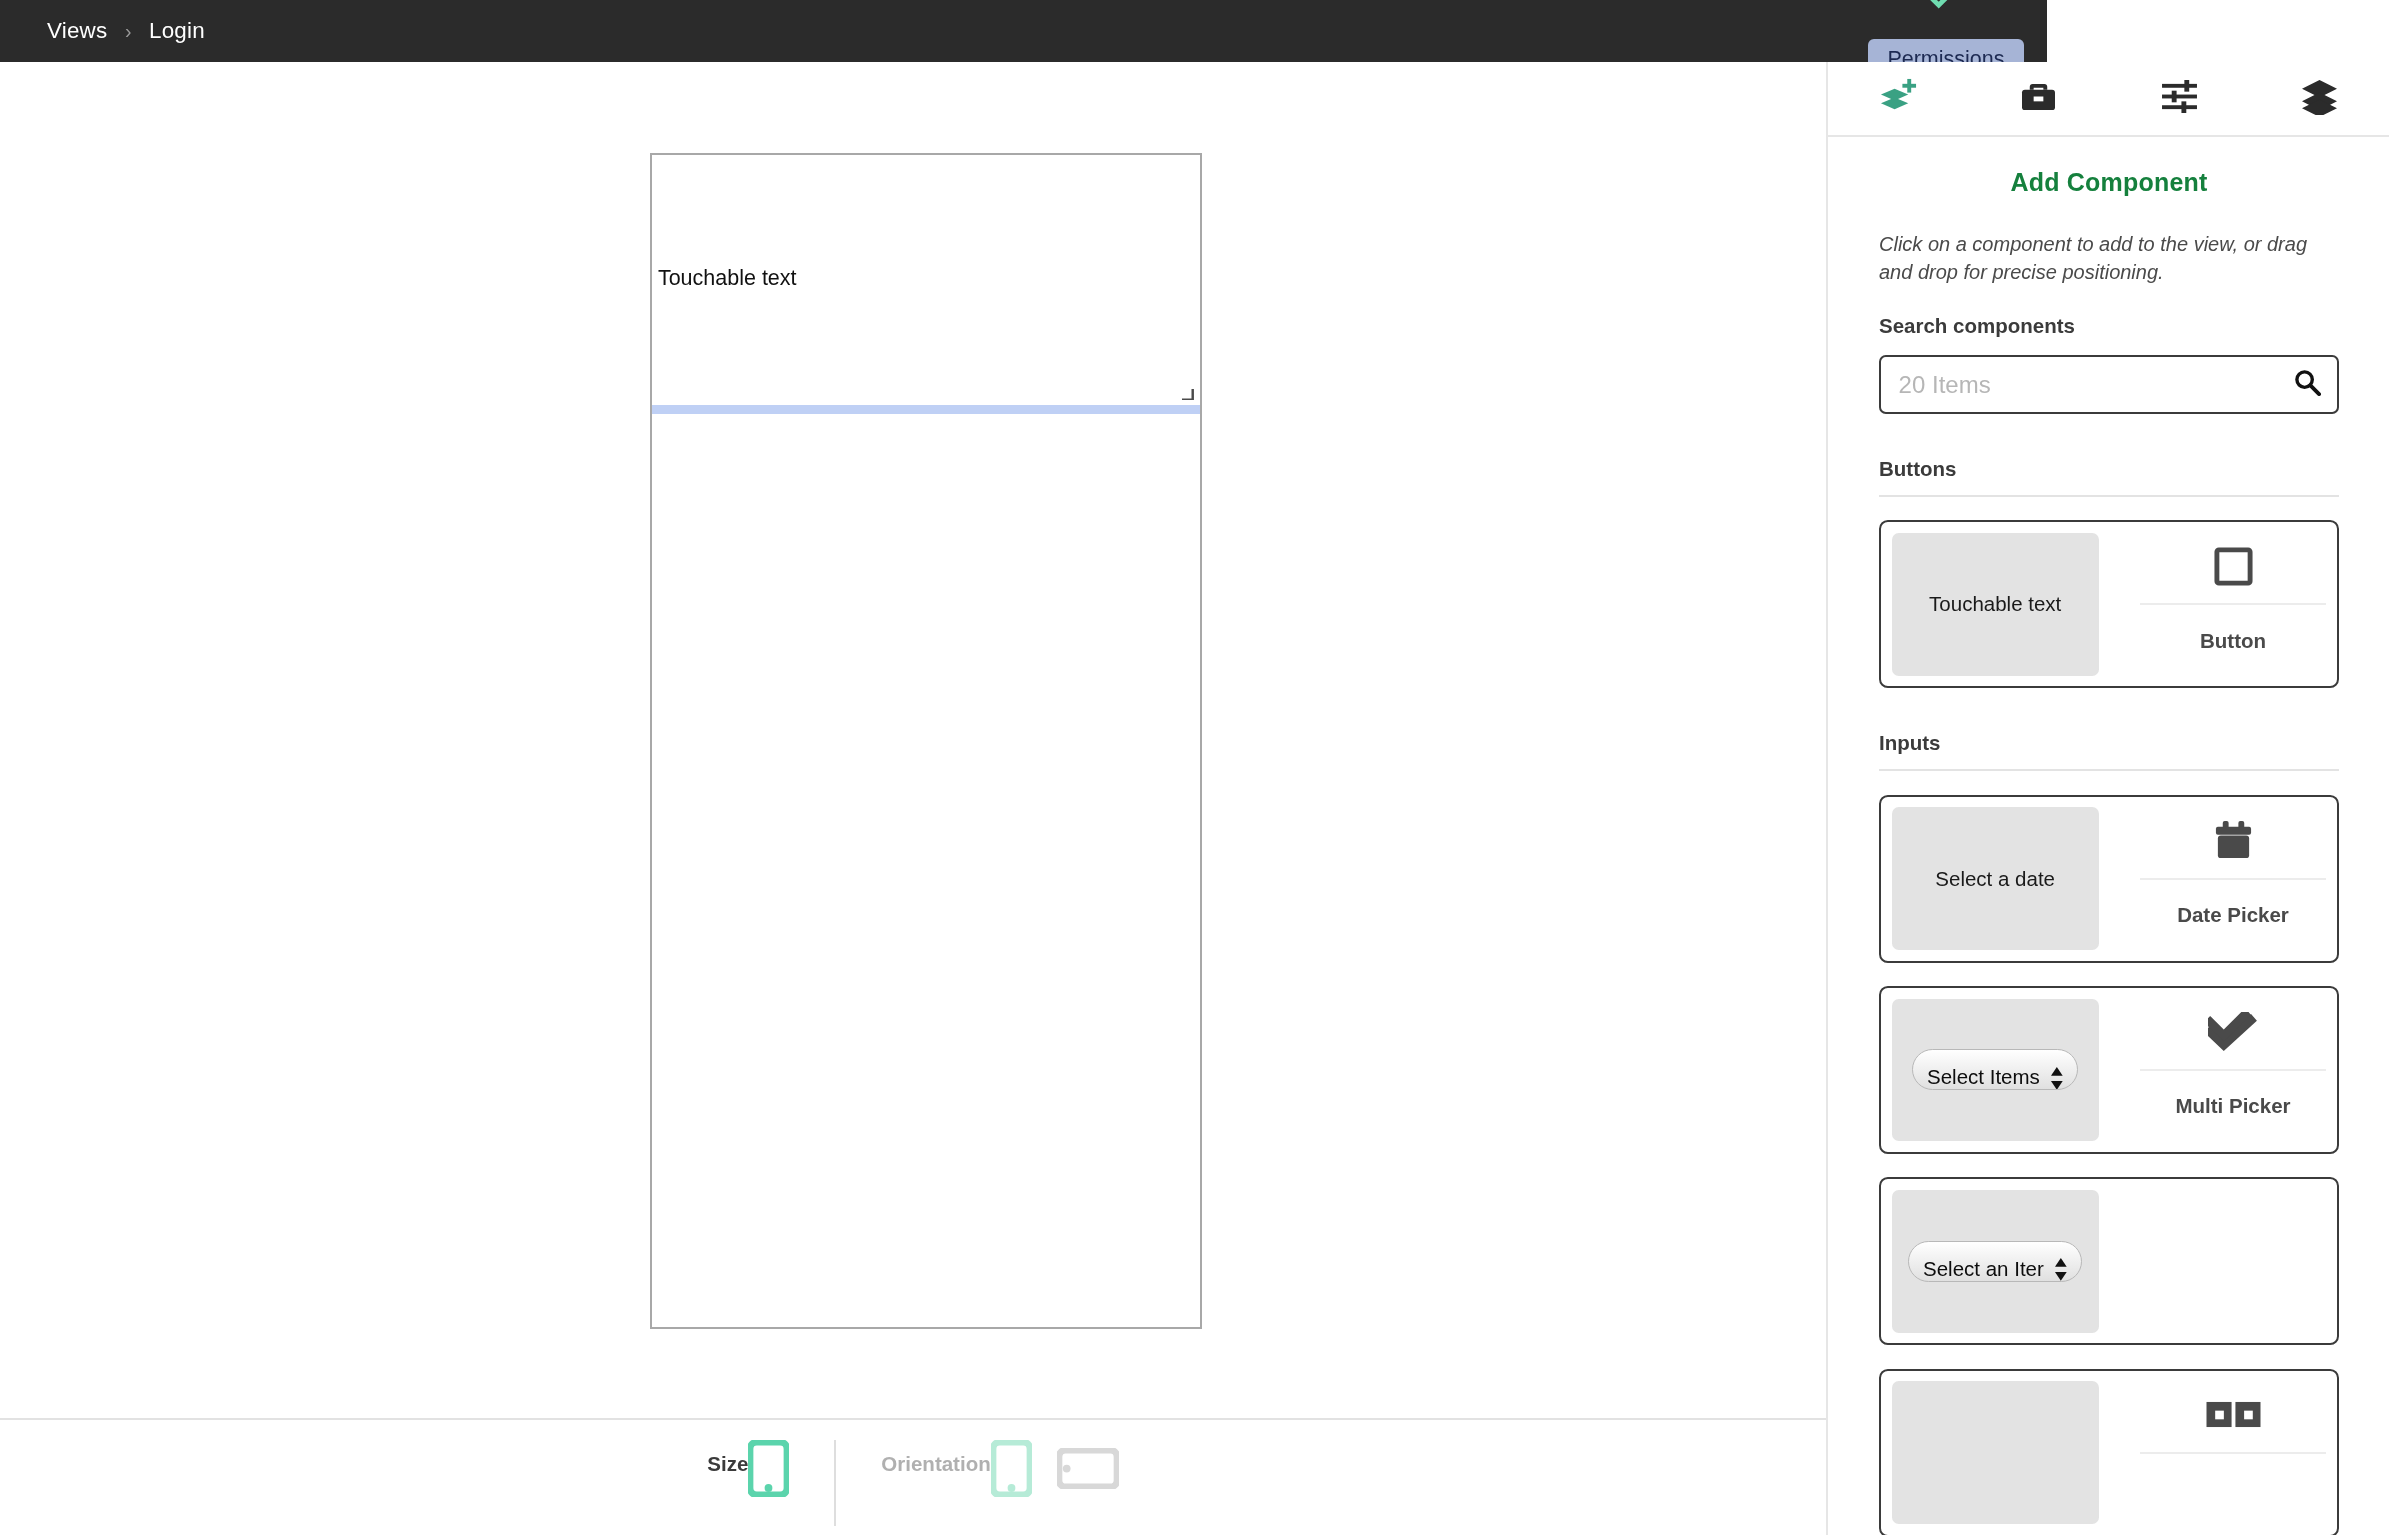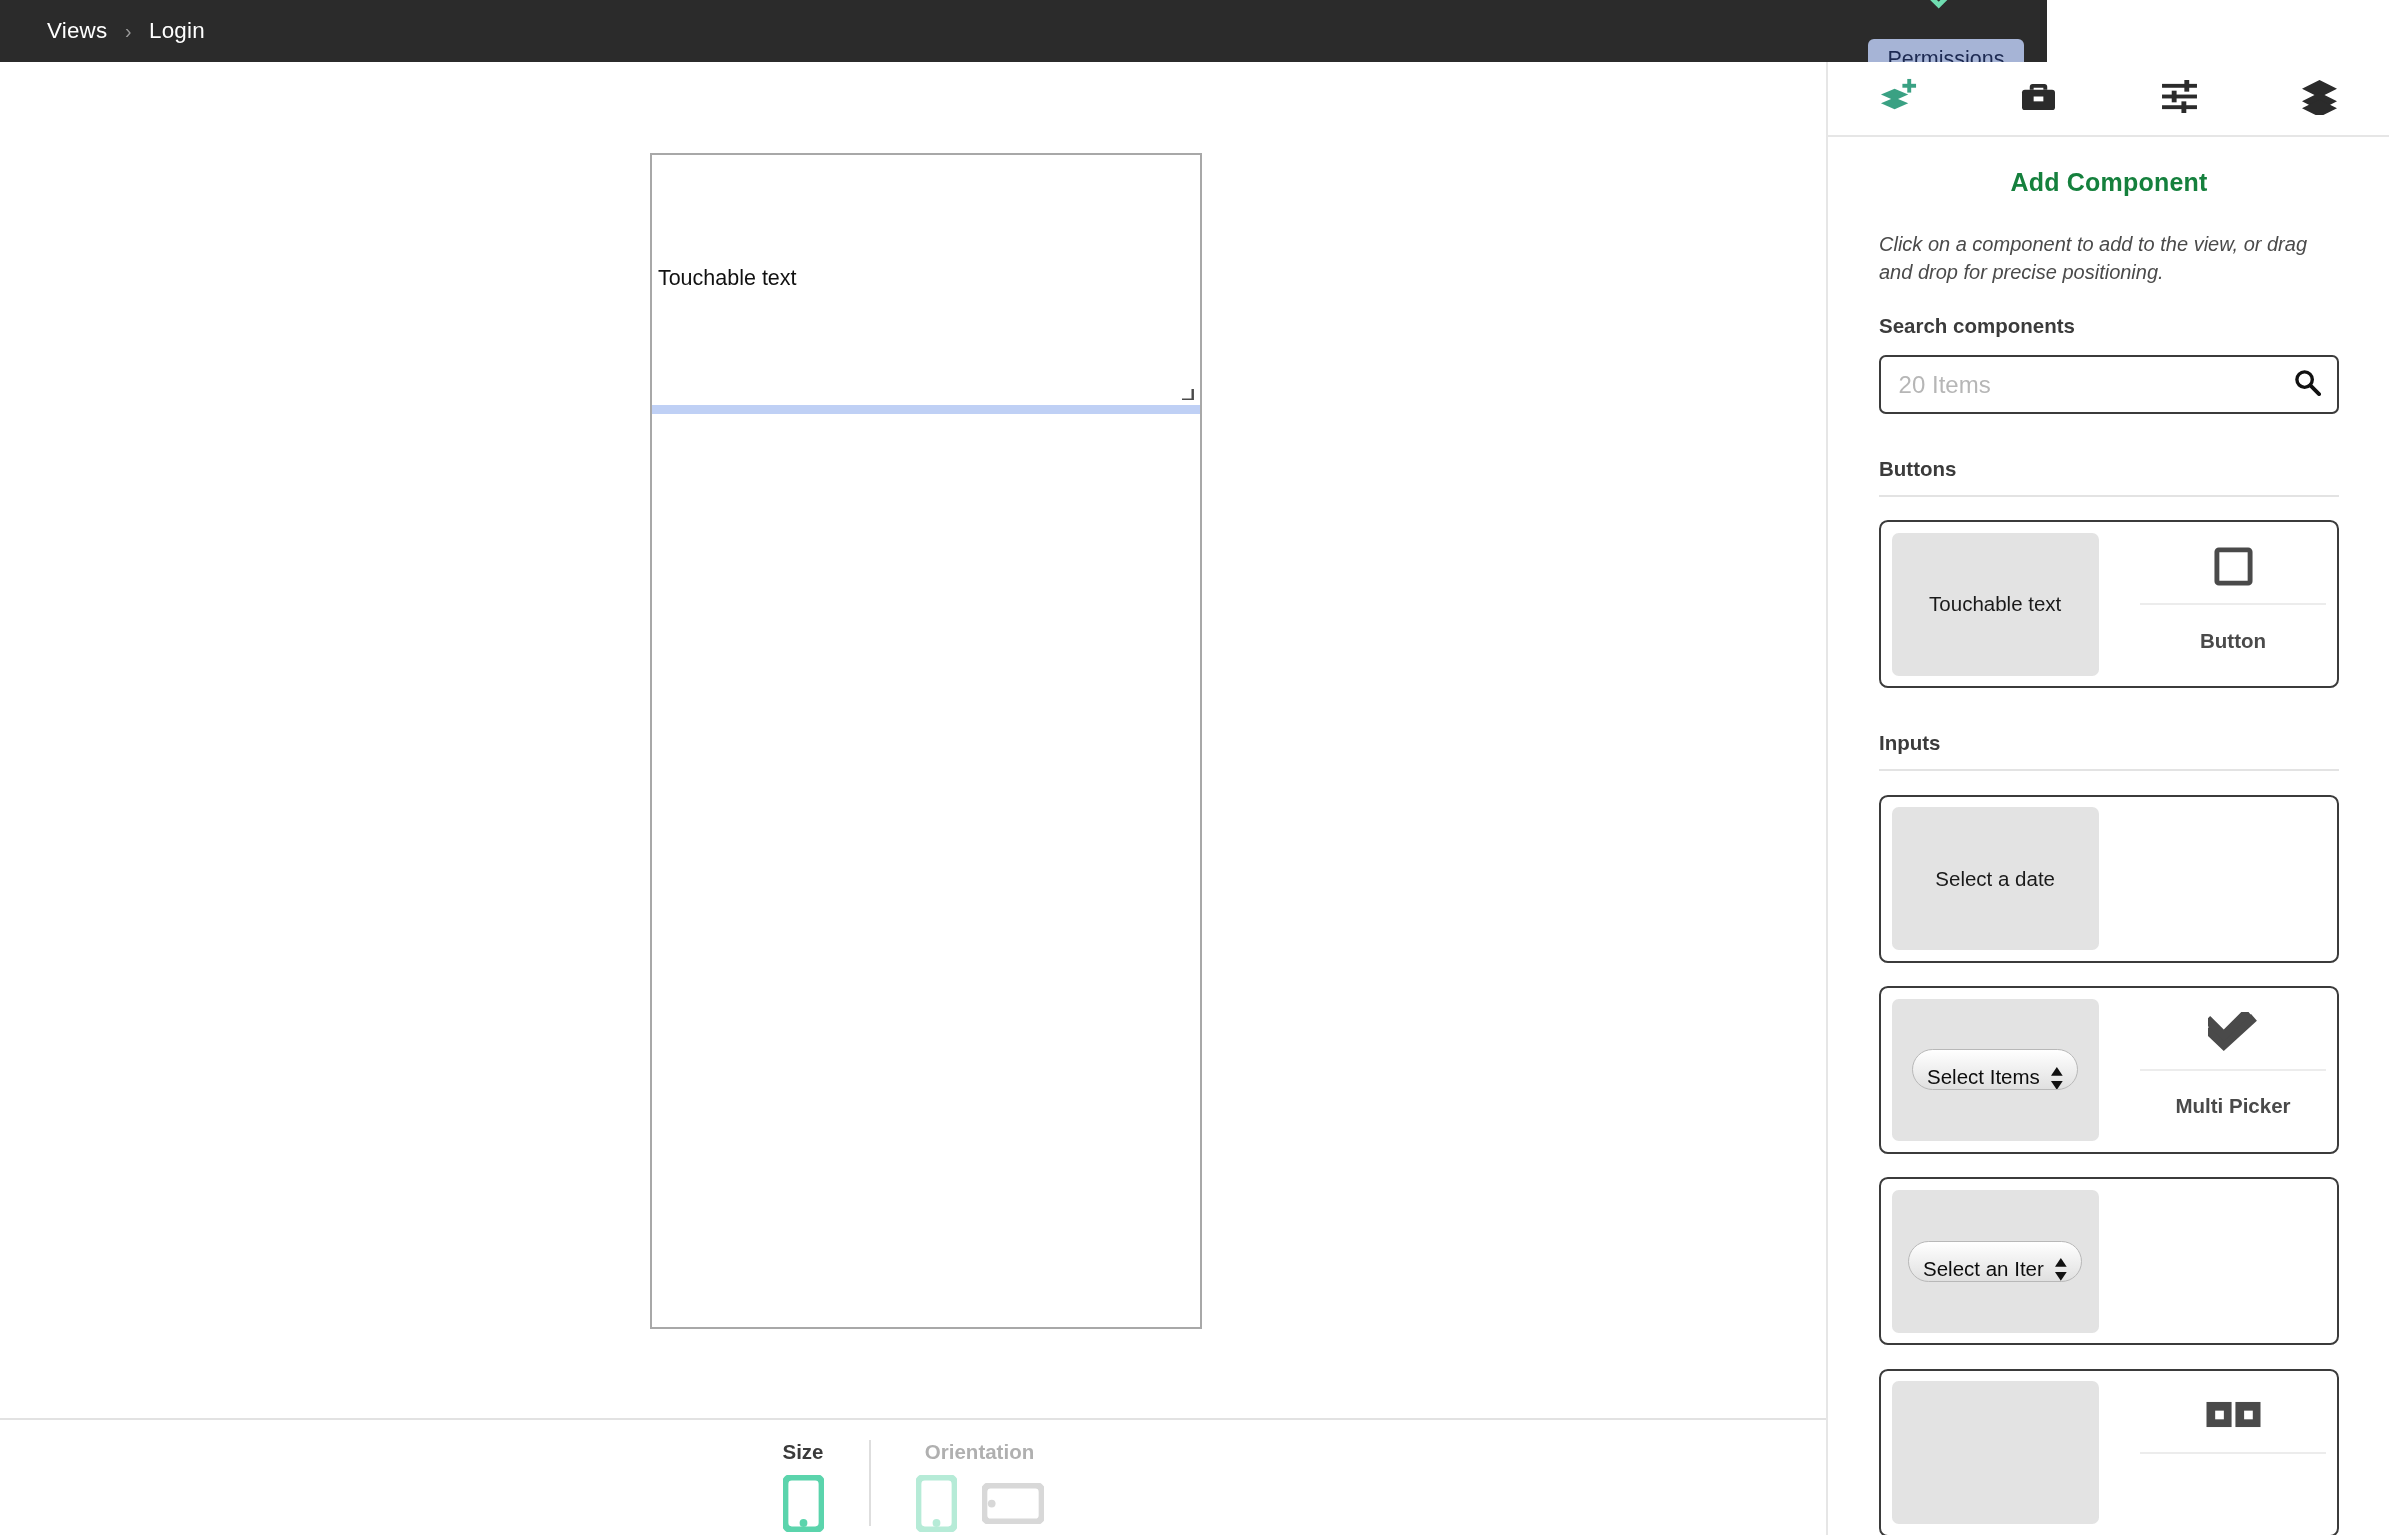--- a/index.html
+++ b/index.html
@@ -66,21 +66,21 @@
   }
 
   
   .bottombar {
     position: absolute; left: 0; top: 1418px;
     width: 1826px; height: 117px; background: #ffffff;
     border-top: 2px solid #e2e2e2;
     display: flex; align-items: flex-start; justify-content: center;
   }
   .bb-inner { display: flex; align-items: flex-start; padding-top: 19.5px; }
-  .bb-group { display: flex; flex-direction: column; align-items: center; }
+  .bb-group { display: flex; align-items: center; }
   .bb-label { font-size: 20.5px; font-weight: bold; margin-bottom: 11.7px; }
   .bb-label.active { color: #3b3b3b; }
   .bb-label.muted { color: #b0b0b0; }
   .bb-icons { display: flex; align-items: center; gap: 25px; }
   .bb-divider { width: 2px; height: 86px; background: #dedede; margin: 0 45px; }
 
   
   .panel {
     position: absolute; left: 1826px; top: 62px;
     width: 564px; height: 1473px;
@@ -301,20 +301,33 @@
             <div class="comp-name-cell">Button</div>
           </div>
         </div>
       </div>
 
       <div class="section">
         <div class="section-title">Inputs</div>
 
         <div class="comp-card">
           <div class="comp-preview">Select a date</div>
+          <div class="comp-right">
+            <div class="comp-icon-cell">
+              <span>
+                <svg width="43" height="41" viewBox="0 0 44 42">
+                  <rect x="11" y="1" width="6" height="10" rx="2" fill="#4a4a4a"></rect>
+                  <rect x="27" y="1" width="6" height="10" rx="2" fill="#4a4a4a"></rect>
+                  <rect x="4" y="7" width="36" height="8" rx="2" fill="#4a4a4a"></rect>
+                  <rect x="6" y="16" width="32" height="23" rx="3" fill="#4a4a4a"></rect>
+                </svg>
+              </span>
+            </div>
+            <div class="comp-name-cell">Date Picker</div>
+          </div>
         </div>
 
         <div class="comp-card">
           <div class="comp-preview">
             <span class="native-select">
               <span>Select Items</span>
               <span class="spin">
                 <svg width="13.7" height="9.8" viewBox="0 0 14 10">
                     <path d="M7 0 L13 9 L1 9 Z" fill="#111"></path>
                   </svg>

